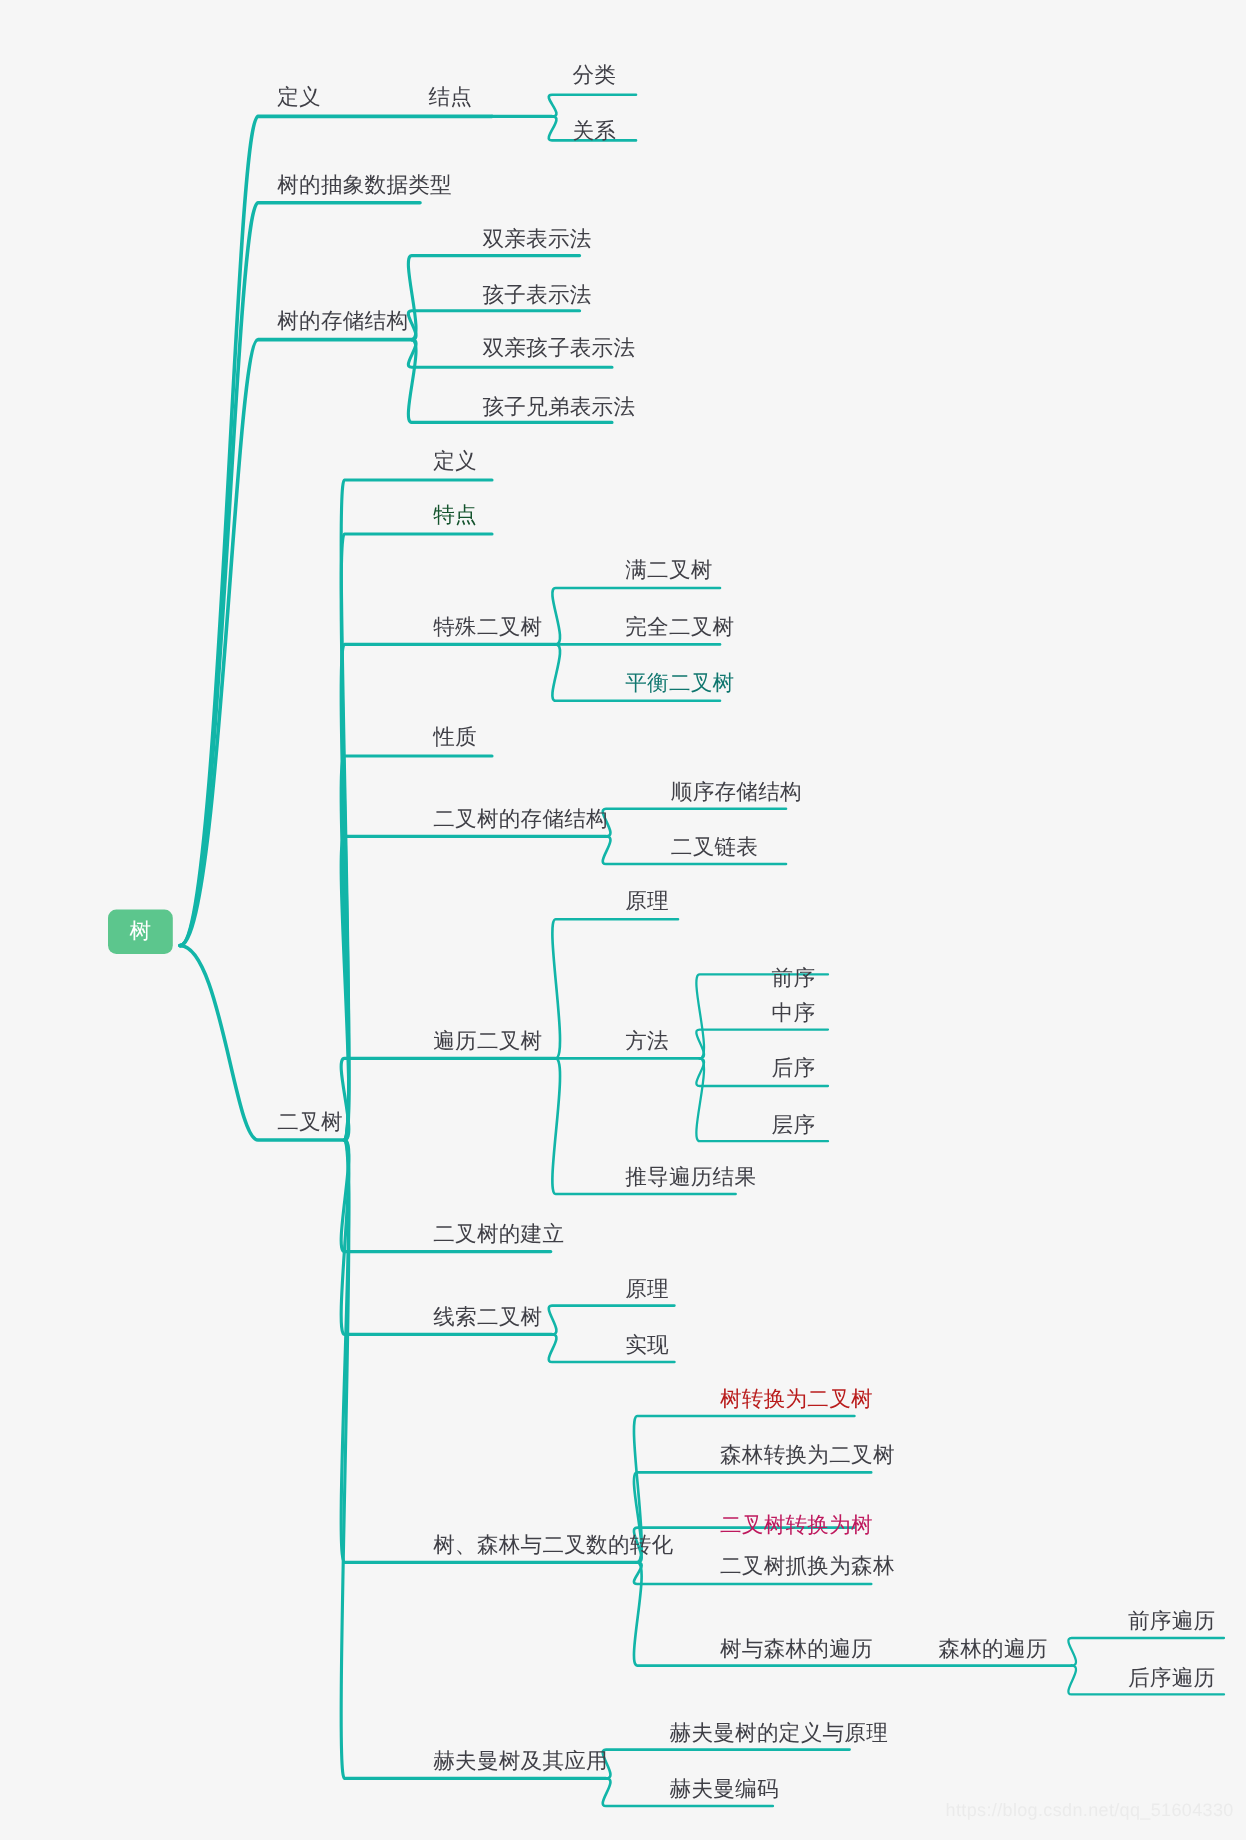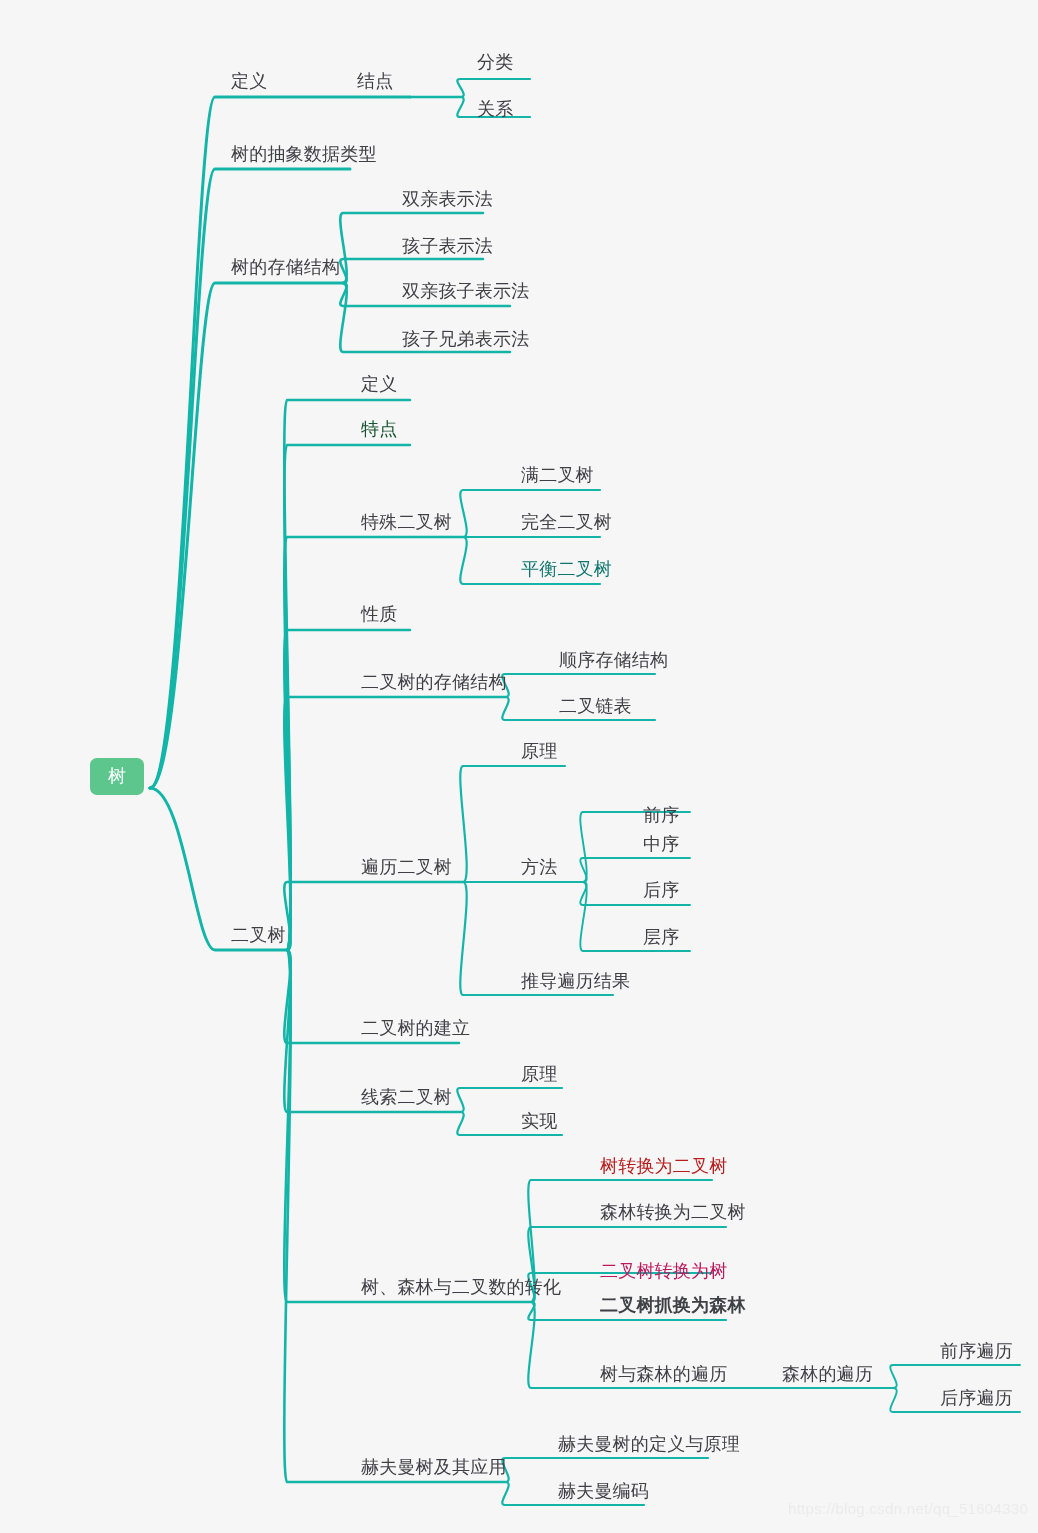--- a/index.html
+++ b/index.html
@@ -137,21 +137,21 @@
       <div class="node-label" style="left: 643px; top: 928px; color: rgb(63, 63, 70);">层序</div>
       <div class="node-label" style="left: 521px; top: 972px; color: rgb(63, 63, 70);">推导遍历结果</div>
       <div class="node-label" style="left: 361px; top: 1019px; color: rgb(63, 63, 70);">二叉树的建立</div>
       <div class="node-label" style="left: 361px; top: 1088px; color: rgb(63, 63, 70);">线索二叉树</div>
       <div class="node-label" style="left: 521px; top: 1065px; color: rgb(63, 63, 70);">原理</div>
       <div class="node-label" style="left: 521px; top: 1112px; color: rgb(63, 63, 70);">实现</div>
       <div class="node-label" style="left: 361px; top: 1278px; color: rgb(63, 63, 70);">树、森林与二叉数的转化</div>
       <div class="node-label" style="left: 600px; top: 1157px; color: #b91c1c;">树转换为二叉树</div>
       <div class="node-label" style="left: 600px; top: 1203px; color: rgb(63, 63, 70);">森林转换为二叉树</div>
       <div class="node-label" style="left: 600px; top: 1249px; color: #be185d; margin-top: 13px;">二叉树转换为树</div>
-      <div class="node-label" style="left: 600px; top: 1296px; color: rgb(63, 63, 70); font-weight: bold;">二叉树抓换为森林</div>
+      <div class="node-label" style="left: 600px; top: 1296px; color: rgb(63, 63, 70);">二叉树抓换为森林</div>
       <div class="node-label" style="left: 600px; top: 1365px; color: rgb(63, 63, 70);">树与森林的遍历</div>
       <div class="node-label" style="left: 782px; top: 1365px; color: rgb(63, 63, 70);">森林的遍历</div>
       <div class="node-label" style="left: 940px; top: 1342px; color: rgb(63, 63, 70);">前序遍历</div>
       <div class="node-label" style="left: 940px; top: 1389px; color: rgb(63, 63, 70);">后序遍历</div>
       <div class="node-label" style="left: 361px; top: 1458px; color: rgb(63, 63, 70);">赫夫曼树及其应用</div>
       <div class="node-label" style="left: 558px; top: 1435px; color: rgb(63, 63, 70);">赫夫曼树的定义与原理</div>
       <div class="node-label" style="left: 558px; top: 1482px; color: rgb(63, 63, 70);">赫夫曼编码</div>
     </div>
   <div class="root-node" id="root-node" style="background: rgb(92, 198, 141); color: rgb(255, 255, 255); left: 90px; top: 758px;">树</div>
   <div class="watermark" id="watermark" style="left: 788px; top: 1500px; color: rgb(235, 235, 235);">https://blog.csdn.net/qq_51604330</div>

